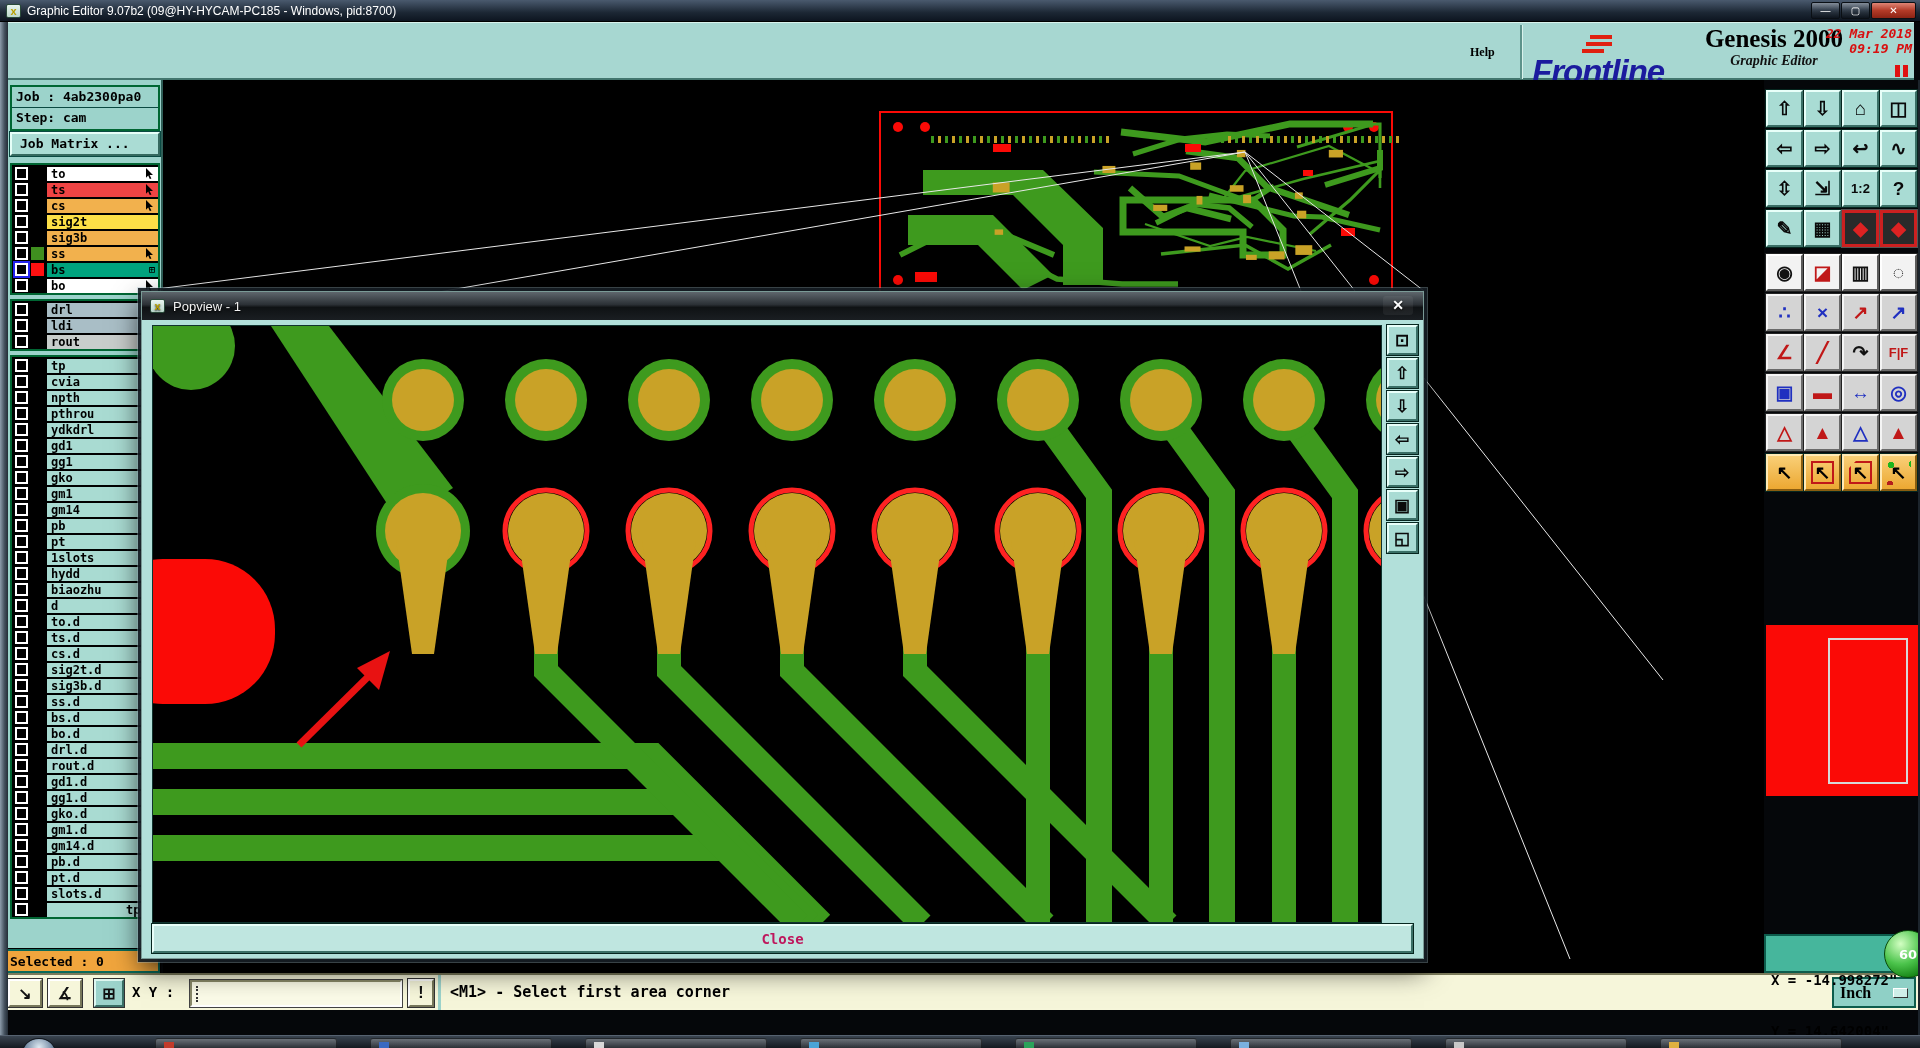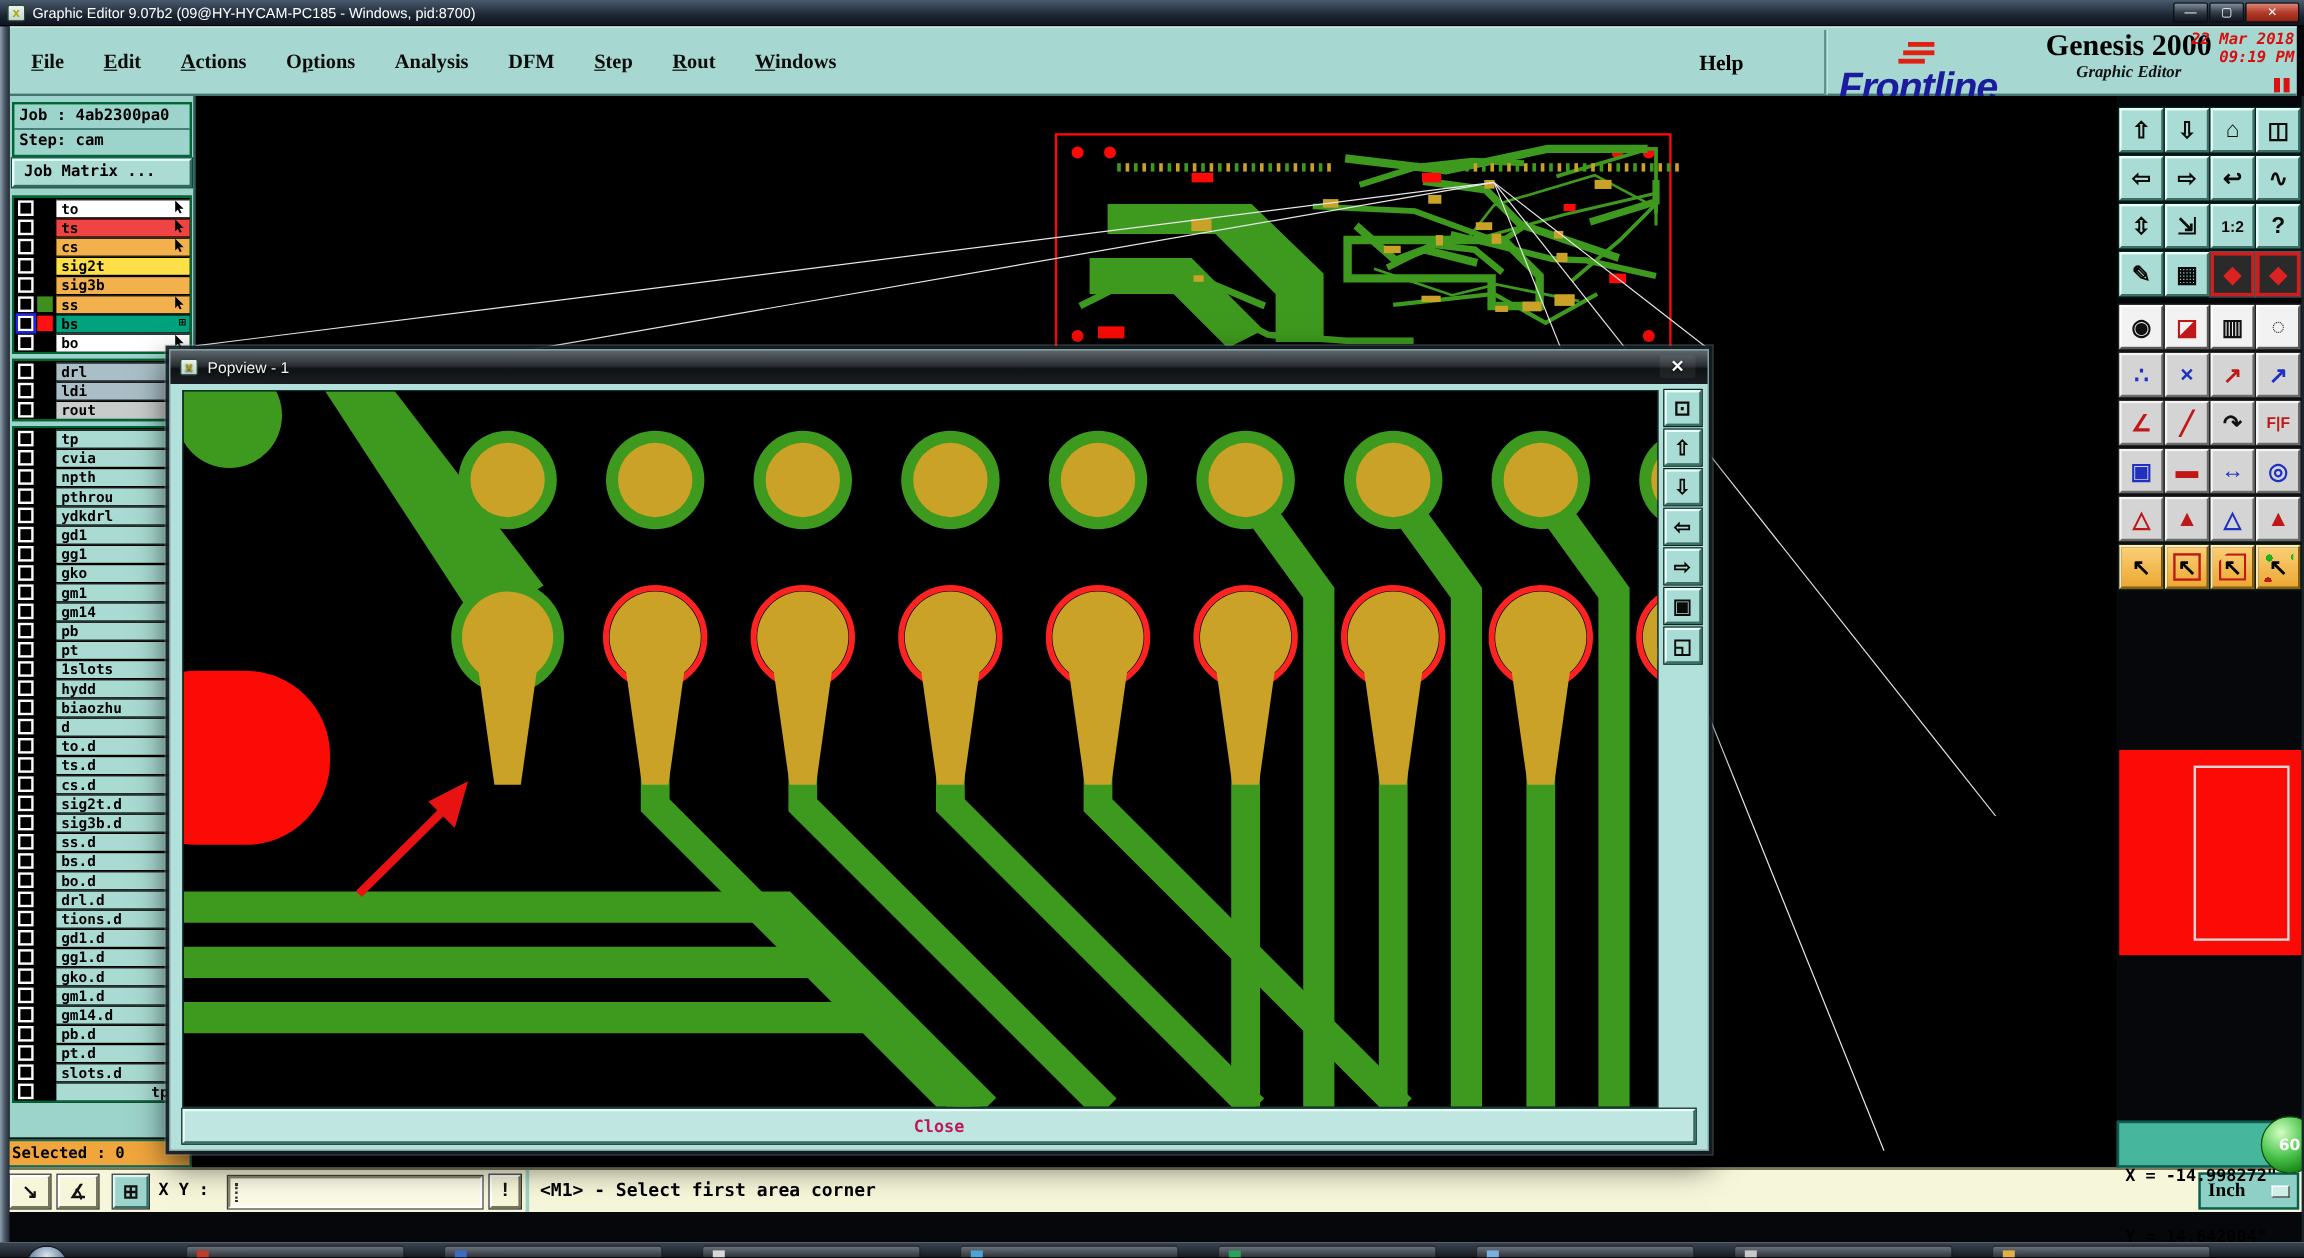--- a/index.html
+++ b/index.html
@@ -21,22 +21,22 @@
     color:#fff; font-size:10px; text-align:center; line-height:15px; }
   .wbtn.close { width:45px; background:linear-gradient(#e08575,#b33b28 50%,#8c2314); }
 
   
   #menubar { position:absolute; left:8px; top:22px; width:1906px; height:58px;
     background:#a7d7d1; border-bottom:2px solid #42766e; border-top:1px solid #d9f2ec; }
   #menus { position:absolute; left:18px; top:0; height:58px; display:flex; align-items:center; gap:33px;
     font-family:"Liberation Serif", serif; font-weight:bold; font-size:17px; color:#0c0c0c; }
   .menu-item { cursor:default; }
   .menu-item u { text-decoration:underline; }
-  #help-item { position:absolute; left:1408px; top:0; height:58px; display:flex; align-items:center;
-    font-family:"Liberation Serif", serif; font-weight:bold; font-size:18px; }
+  #help-item { position:absolute; left:1462px; top:0; height:58px; display:flex; align-items:center;
+    font-family:"Liberation Serif", serif; font-weight:bold; font-size:12px; }
   #brand-divider { position:absolute; left:1512px; top:2px; width:3px; height:54px;
     border-left:2px solid #5d938b; border-right:1px solid #d9f2ec; }
   #brand { position:absolute; left:1516px; top:0; width:390px; height:58px; }
   #logo { position:absolute; left:8px; top:12px; display:flex; align-items:center;flex-direction:column; }
   #speedlines { display:flex; flex-direction:column; gap:3px; margin-right:3px; }
   #speedlines i { display:block; height:4px; background:#e02010; }
   #speedlines i:nth-child(1){ width:22px; margin-left:8px; }
   #speedlines i:nth-child(2){ width:26px; margin-left:4px; }
   #speedlines i:nth-child(3){ width:22px; margin-left:0; }
   #logo-text { font-family:"Liberation Sans", sans-serif; font-weight:bold; font-style:italic;
@@ -184,31 +184,20 @@
     <div class="appicon">x</div>
     <span>Graphic Editor 9.07b2 (09@HY-HYCAM-PC185 - Windows, pid:8700)</span>
     <div id="winbtns">
       <div class="wbtn">—</div>
       <div class="wbtn">▢</div>
       <div class="wbtn close">✕</div>
     </div>
   </div>
 
   <div id="menubar">
-    <div id="menus">
-        <div class="menu-item"><u>F</u>ile</div>
-        <div class="menu-item"><u>E</u>dit</div>
-        <div class="menu-item"><u>A</u>ctions</div>
-        <div class="menu-item">O<u>p</u>tions</div>
-        <div class="menu-item">Analysis</div>
-        <div class="menu-item">DFM</div>
-        <div class="menu-item"><u>S</u>tep</div>
-        <div class="menu-item"><u>R</u>out</div>
-        <div class="menu-item"><u>W</u>indows</div>
-      </div>
     <div id="help-item">Help</div>
     <div id="brand-divider"></div>
     <div id="brand">
       <div id="logo">
         <span id="speedlines">
             <i></i>
             <i></i>
             <i></i>
           </span>
         <span id="logo-text">Frontline</span>
@@ -627,21 +616,21 @@
             <span class="lcheck"></span>
             <span class="lswatch"></span>
             <span class="llabel" style="background: rgb(169, 219, 210);">
               <span>drl.d</span>
             </span>
           </div>
           <div class="lrow">
             <span class="lcheck"></span>
             <span class="lswatch"></span>
             <span class="llabel" style="background: rgb(169, 219, 210);">
-              <span>tions.d</span>
+              <span>rout.d</span>
             </span>
           </div>
           <div class="lrow">
             <span class="lcheck"></span>
             <span class="lswatch"></span>
             <span class="llabel" style="background: rgb(169, 219, 210);">
               <span>gd1.d</span>
             </span>
           </div>
           <div class="lrow">

